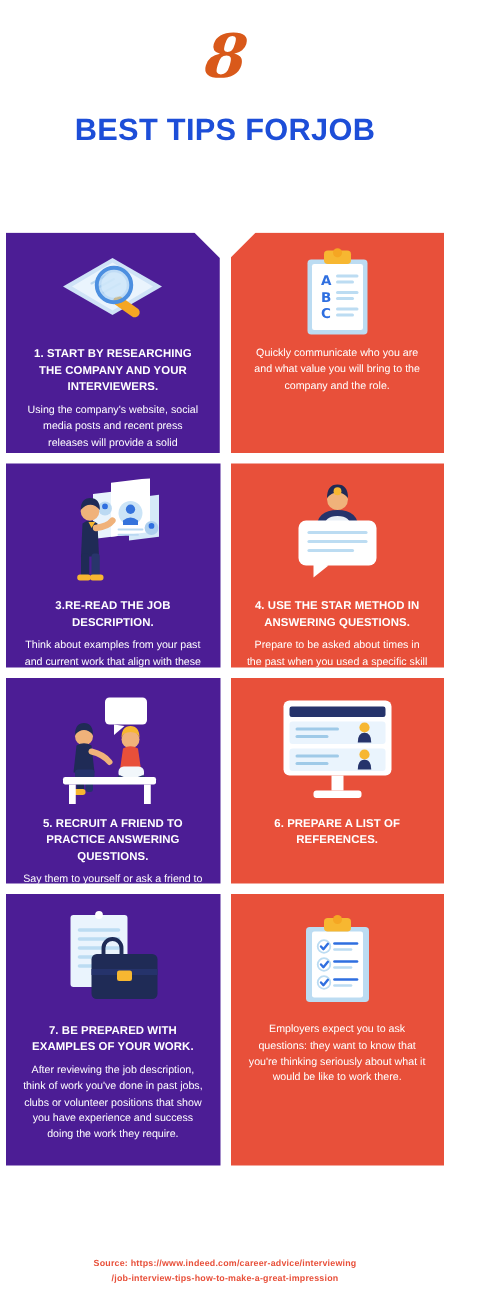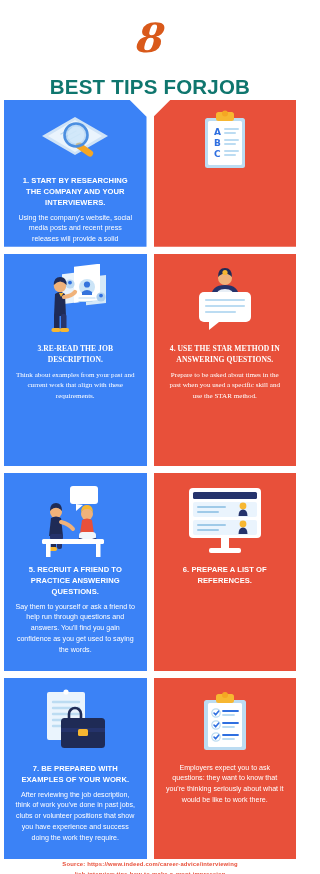--- a/index.html
+++ b/index.html
@@ -38,21 +38,21 @@
     font-weight: 700;
     color: #D9591A;
     line-height: 1;
     letter-spacing: -1px;
     transform: skewX(-6deg);
   }
 
   .title {
     margin-top: 16px;
     text-align: center;
-    color: #0f766e;
+    color: #1d4ed8;
     font-size: 20.5px;
     font-weight: 700;
     line-height: 1.25;
     letter-spacing: 0.2px;
     padding: 0 12px;
   }
   .title-line { display: block; }
 
   
   .grid {
@@ -62,34 +62,34 @@
     gap: 7px;
     padding: 0 4px;
   }
 
   .row {
     display: flex;
     gap: 7px;
     width: 100%;
   }
   .row-1 { height: 147px; }
-  .row-2 { height: 212px; font-family: Liberation Serif, serif; }
-  .row-3 { height: 198px; }
+  .row-2 { height: 136px; }
+  .row-3 { height: 137px; }
   .row-4 { height: 181px; }
 
   .card {
     flex: 1 1 50%;
     position: relative;
     display: flex;
     flex-direction: column;
     align-items: center;
     padding: 9px 8px 6px 8px;
     overflow: hidden;
   }
-  .card.blue { background: #3b82f6; }
+  .card.blue { background: #4c1d95; }
   .card.red  { background: #E8503A; }
 
   
   .card.notch-tr {
     clip-path: polygon(0 0, calc(100% - 17px) 0, 100% 17px, 100% 100%, 0 100%);
   }
   .card.notch-tl {
     clip-path: polygon(17px 0, 100% 0, 100% 100%, 0 100%, 0 17px);
   }
 
@@ -197,20 +197,21 @@
             <g stroke="#BCDCF2" stroke-width="2" stroke-linecap="round">
               <line x1="24" y1="19" x2="37" y2="19"></line>
               <line x1="24" y1="23" x2="34" y2="23"></line>
               <line x1="24" y1="30" x2="37" y2="30"></line>
               <line x1="24" y1="34" x2="34" y2="34"></line>
               <line x1="24" y1="41" x2="37" y2="41"></line>
               <line x1="24" y1="45" x2="34" y2="45"></line>
             </g>
           </svg>
         </div>
+        <div class="card-body">Quickly communicate who you are and what value you will bring to the company and the role.</div>
       </div>
 
     </div>
 
     <div class="row row-2">
 
       <div class="card blue">
         <div class="art">
           <svg width="86" height="74" viewBox="0 0 86 74">
             <g>

